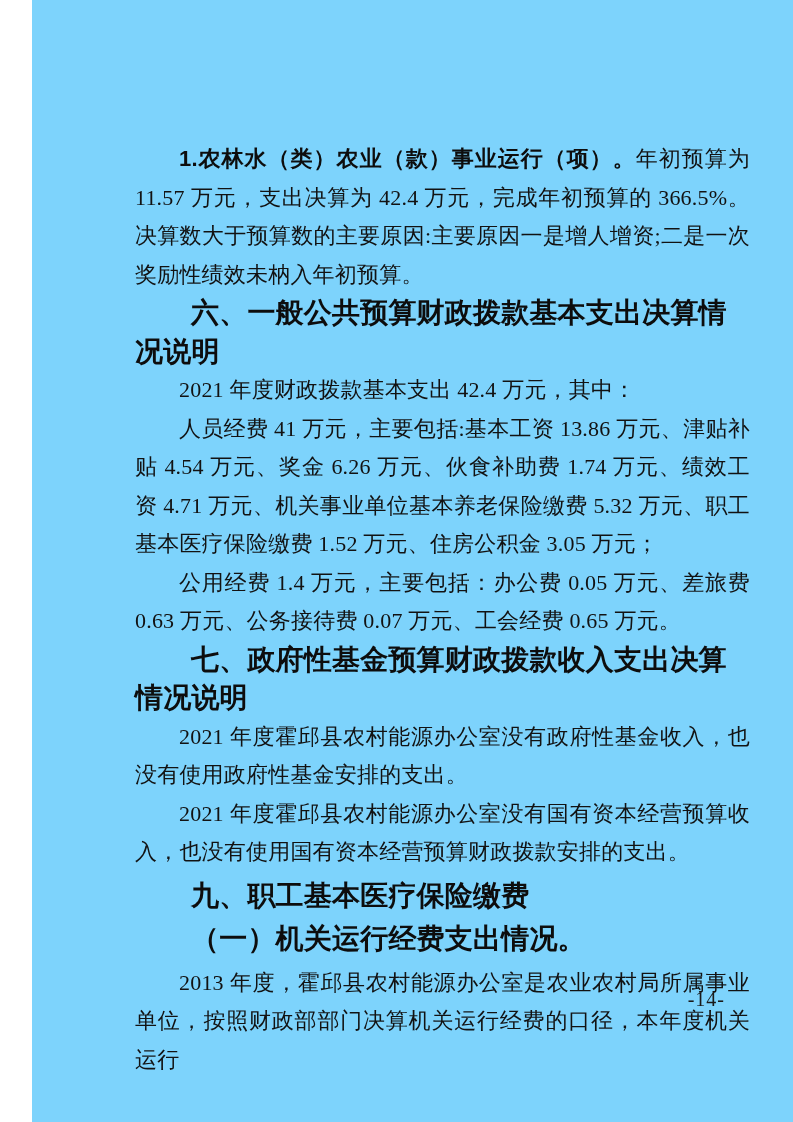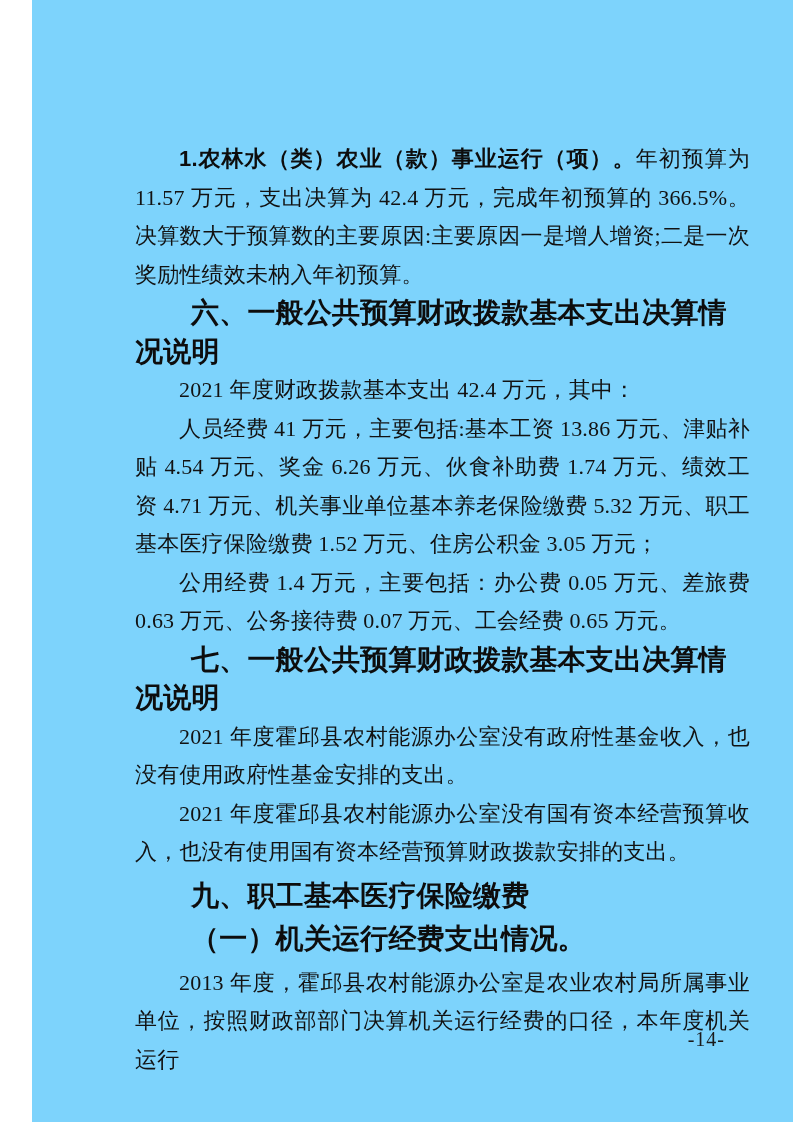--- a/index.html
+++ b/index.html
@@ -43,21 +43,21 @@
     font-family: "Liberation Sans", "DejaVu Sans", sans-serif;
   }
   .lead-bold {
     font-weight: bold;
     color: #0d0d0d;
     font-family: "Liberation Sans", "DejaVu Sans", sans-serif;
   }
   .mt5 { margin-top: 5px; }
   .page-number {
     position: absolute;
-    top: 1028px;
+    top: 988px;
     right: 100px;
     font-size: 20px;
     letter-spacing: 1px;
     color: #1a1a1a;
     font-family: "Liberation Serif", "DejaVu Serif", serif;
   }
 </style>
 </head>
 <body>
 
@@ -67,21 +67,21 @@
     <p class="para"><span class="lead-bold">1.农林水（类）农业（款）事业运行（项）。</span><span>年初预算为 11.57 万元，支出决算为 42.4 万元，完成年初预算的 366.5%。决算数大于预算数的主要原因:主要原因一是增人增资;二是一次奖励性绩效未枘入年初预算。</span></p>
 
     <h2 class="heading">六、一般公共预算财政拨款基本支出决算情况说明</h2>
 
     <p class="para">2021 年度财政拨款基本支出 42.4 万元，其中：</p>
 
     <p class="para">人员经费 41 万元，主要包括:基本工资 13.86 万元、津贴补贴 4.54 万元、奖金 6.26 万元、伙食补助费 1.74 万元、绩效工资 4.71 万元、机关事业单位基本养老保险缴费 5.32 万元、职工基本医疗保险缴费 1.52 万元、住房公积金 3.05 万元；</p>
 
     <p class="para">公用经费 1.4 万元，主要包括：办公费 0.05 万元、差旅费 0.63 万元、公务接待费 0.07 万元、工会经费 0.65 万元。</p>
 
-    <h2 class="heading">七、一般公共预算财政拨款基本支出决算情况说明</h2>
+    <h2 class="heading">七、政府性基金预算财政拨款收入支出决算情况说明</h2>
 
     <p class="para">2021 年度霍邱县农村能源办公室没有政府性基金收入，也没有使用政府性基金安排的支出。</p>
 
 
     <p class="para">2021 年度霍邱县农村能源办公室没有国有资本经营预算收入，也没有使用国有资本经营预算财政拨款安排的支出。</p>
 
     <h2 class="heading mt5">九、职工基本医疗保险缴费</h2>
 
     <h3 class="heading mt5">（一）机关运行经费支出情况。</h3>
 

